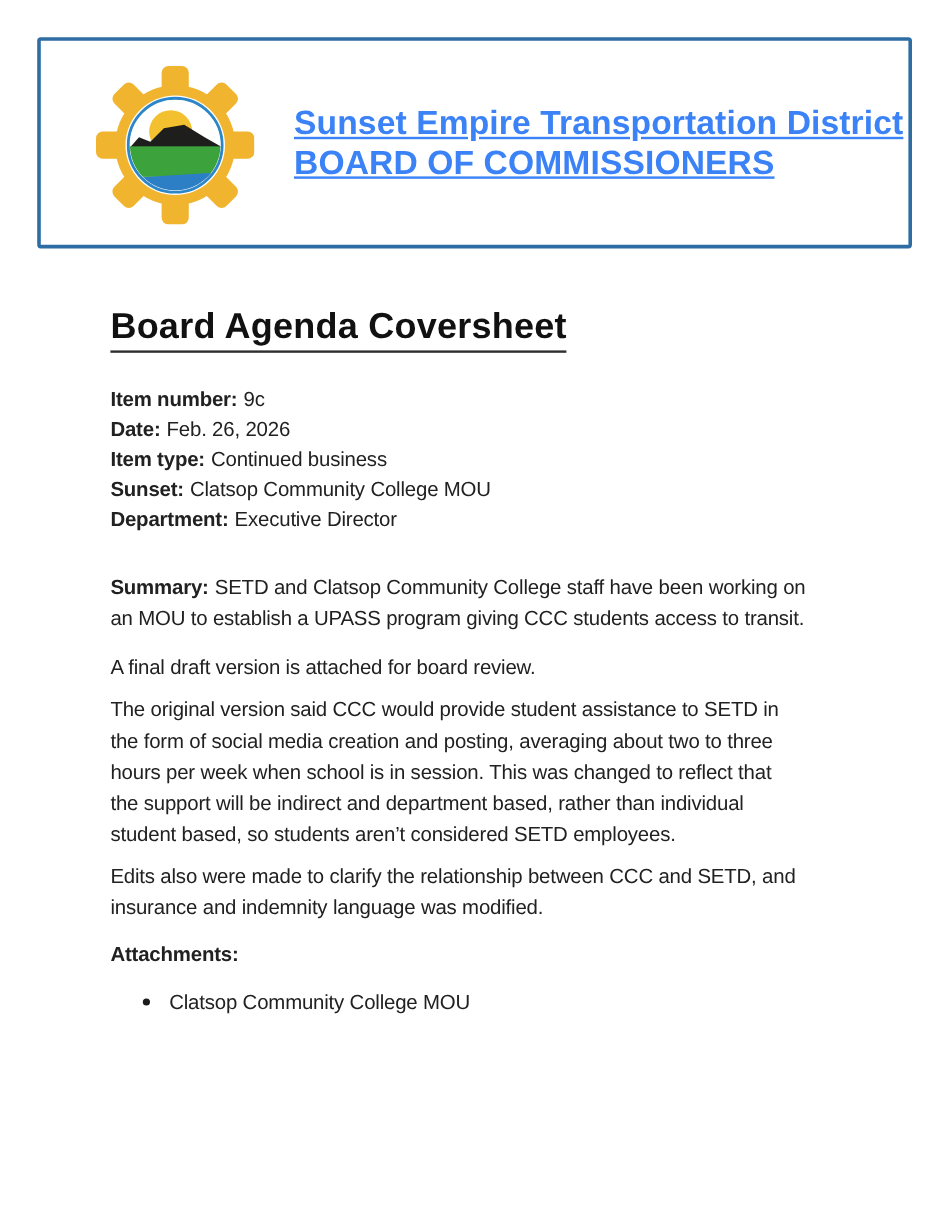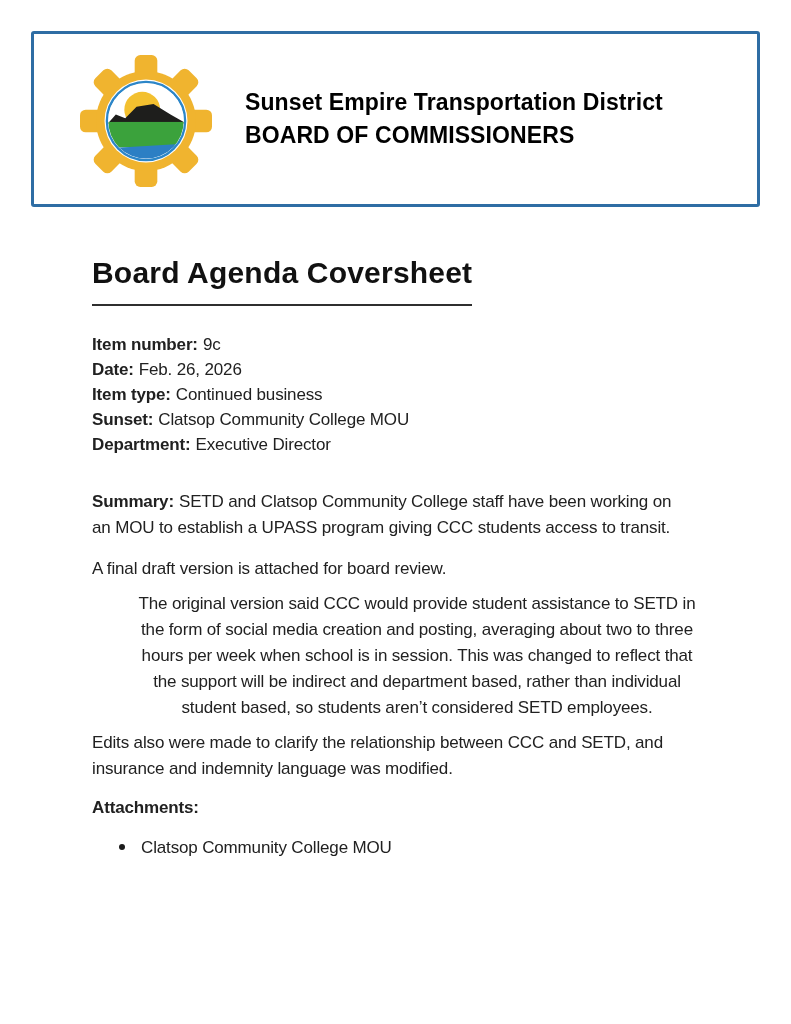--- a/index.html
+++ b/index.html
@@ -25,63 +25,64 @@
   .logo-wrap {
     position: absolute;
     left: 46px; top: 21px;
     width: 132px; height: 132px;
   }
   .header-text {
     position: absolute;
     left: 211px; top: 52px;
   }
   .org-name, .org-subtitle {
-    font-size: 23px;
+    font-size: 28px;
     font-weight: 700;
     line-height: 33px;
-    color: #000000;
+    color: #3b82f6;
     letter-spacing: 0.1px;
     white-space: nowrap;
+    text-decoration: underline;
   }
   
   .content {
     position: absolute;
     left: 92px; top: 0;
     width: 650px;
   }
   h1.doc-title {
     margin: 256px 0 0;
     font-size: 30px;
     line-height: 34px;
     font-weight: 700;
     color: #111111;
     letter-spacing: 0.2px;
   }
   h1.doc-title .u {
     display: inline-block;
     border-bottom: 2.5px solid #2f2f2f;
-    padding-bottom: 14px;
+    padding-bottom: 2px;
   }
   .meta { margin-top: 26px; }
   .meta-row {
     font-size: 17px;
     line-height: 25px;
     letter-spacing: -0.15px;
   }
   .meta-row strong { font-weight: 700; margin-right: 5px; }
   .para {
     font-size: 17px;
     line-height: 25.8px;
     letter-spacing: -0.15px;
   }
   .pre { white-space: pre-line; }
   .para strong { font-weight: 700; margin-right: 5px; }
   .p-summary { margin-top: 32px; }
   .p-2 { margin-top: 15px; }
-  .p-3 { margin-top: 10px; text-align: center; }
+  .p-3 { margin-top: 10px; }
   .p-4 { margin-top: 10px; }
   .attach-label {
     margin-top: 13px;
     font-size: 17px;
     line-height: 25.8px;
     font-weight: 700;
     letter-spacing: -0.15px;
   }
   ul.attach-list { margin-top: 14px; list-style: none; }
   ul.attach-list li {

